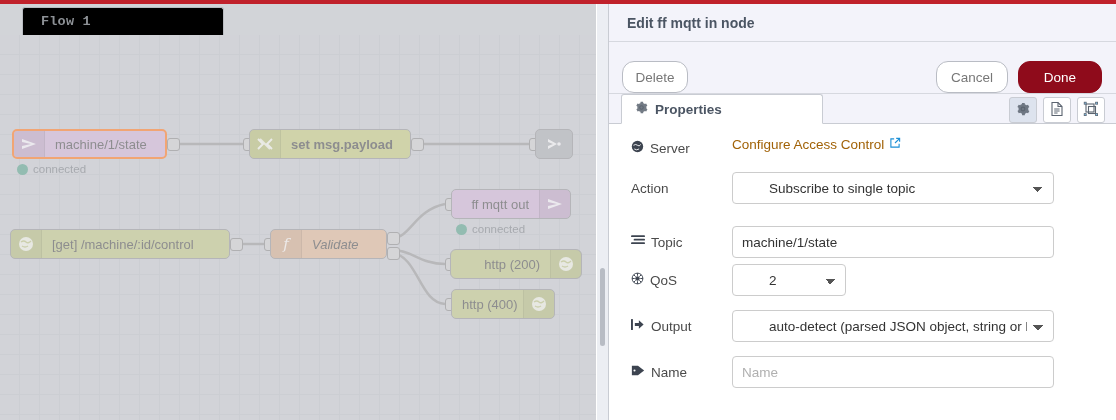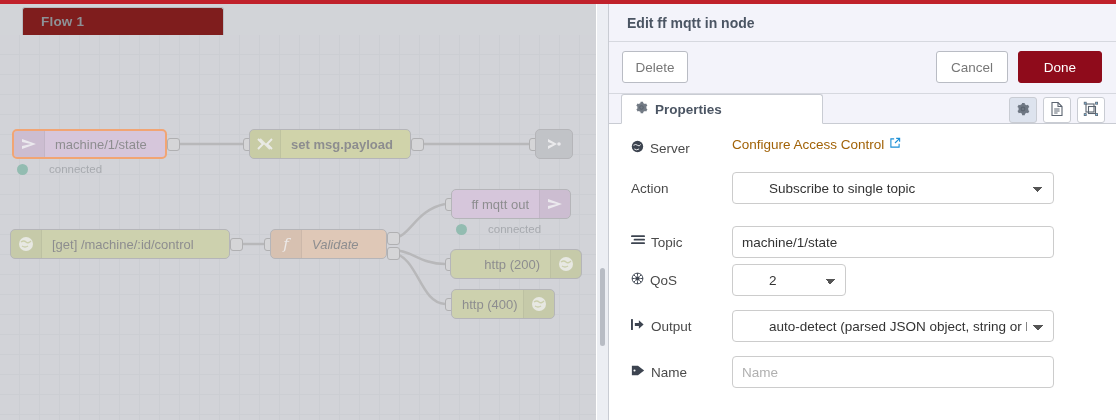--- a/index.html
+++ b/index.html
@@ -11,23 +11,24 @@
   #app{position:relative;width:1116px;height:420px;}
 
   
   .top-strip{position:absolute;left:0;top:0;width:1116px;height:4px;background:#c0212b;z-index:40;}
 
   
   .flow-area{position:absolute;left:0;top:4px;width:596px;height:416px;background:#d2d4d8;overflow:hidden;}
   .tabbar{position:absolute;left:0;top:0;width:596px;height:31px;background:#d2d4d8;border-bottom:1px solid #b9bcc1;}
   .tab{
     position:absolute;left:22px;top:3px;width:202px;height:29px;
-    background:#7f1d1d;border:1px solid #b9bcc1;border-bottom:none;
+    background:#000000;border:1px solid #b9bcc1;border-bottom:none;
     border-top-left-radius:3px;border-top-right-radius:3px;
     box-sizing:border-box;
+    font-family:Liberation Mono, monospace;
   }
   .tab-label{position:absolute;left:18px;top:6px;font-size:13.5px;color:#8d9196;font-weight:600;letter-spacing:.2px;}
 
   .canvas{position:absolute;left:0;top:31px;width:596px;height:385px;
     background-color:#d0d2d6;
     background-image:
       linear-gradient(to right, #c6c9ce 1px, transparent 1px),
       linear-gradient(to bottom, #c6c9ce 1px, transparent 1px);
     background-size:20px 20px;
     background-position:-1px -1px;
@@ -40,40 +41,40 @@
   .node .icon-box{width:30px;height:100%;display:flex;align-items:center;justify-content:center;
         border-right:1px solid rgba(0,0,0,.08);border-top-left-radius:4px;border-bottom-left-radius:4px;
         background:rgba(0,0,0,.05);}
   .node .icon-box svg{opacity:.85}
   .node .nlabel{flex:1;padding:0 10px;font-size:13px;color:#666;white-space:nowrap;overflow:hidden;}
   .node.rt .icon-box{order:2;border-right:none;border-left:1px solid rgba(0,0,0,.08);
         border-radius:0 4px 4px 0;}
   .node.rt .nlabel{order:1;text-align:right;}
 
   .port{position:absolute;width:11px;height:11px;border-radius:3px;background:#d4d4d4;border:1px solid #9b9b9b;}
-  .status{position:absolute;display:flex;align-items:center;gap:21px;font-size:11.5px;color:#8d9196;}
+  .status{position:absolute;display:flex;align-items:center;gap:5px;font-size:11.5px;color:#8d9196;}
   .status .dot{width:11px;height:11px;border-radius:50%;background:#6fae9a;display:inline-block;}
 
   .wire{position:absolute;left:0;top:0;width:596px;height:385px;pointer-events:none;}
 
   
   .vscroll{position:absolute;left:597px;top:4px;width:11px;height:416px;background:#eceef3;}
   .vscroll .thumb{position:absolute;left:3px;top:264px;width:5px;height:78px;background:#b8bcc4;border-radius:3px;}
 
   
   .panel{position:absolute;left:608px;top:4px;width:508px;height:416px;background:#fff;
          border-left:1px solid #c9ccd3;box-sizing:border-box;}
   .panel-header{position:absolute;left:0;top:0;width:507px;height:38px;background:#f3f3fa;
          border-bottom:1px solid #d6d8df;box-sizing:border-box;}
   .panel-title{position:absolute;left:18px;top:11px;font-size:14px;font-weight:bold;color:#4b5563;}
 
   .panel-buttons{position:absolute;left:0;top:38px;width:507px;height:52px;background:#f3f3fa;
          border-bottom:1px solid #d6d8df;box-sizing:border-box;}
-  .btn{position:absolute;box-sizing:border-box;font-size:13.5px;border-radius:3px;cursor:pointer;
-       display:flex;align-items:center;justify-content:center;}
+  .btn{position:absolute;box-sizing:border-box;font-size:13.5px;border-radius:12px;cursor:pointer;
+       display:flex;align-items:center;justify-content:center;margin-top:10px;}
   .btn-delete{left:13px;top:9px;width:66px;height:32px;background:#fff;border:1px solid #b9bcc4;color:#777;}
   .btn-cancel{left:327px;top:9px;width:72px;height:32px;background:#fff;border:1px solid #b9bcc4;color:#777;}
   .btn-done{left:409px;top:9px;width:84px;height:32px;background:#8f0b1b;border:1px solid #8f0b1b;color:#fff;}
 
   .tabrow{position:absolute;left:0;top:90px;width:507px;height:30px;background:#f3f3fa;
           border-bottom:1px solid #c9ccd3;box-sizing:border-box;}
   .ptab{position:absolute;left:12px;top:0px;width:202px;height:30px;background:#fff;
         border:1px solid #c9ccd3;border-bottom:1px solid #fff;box-sizing:border-box;
         border-top-left-radius:3px;border-top-right-radius:3px;
         display:flex;align-items:center;gap:7px;padding-left:13px;

